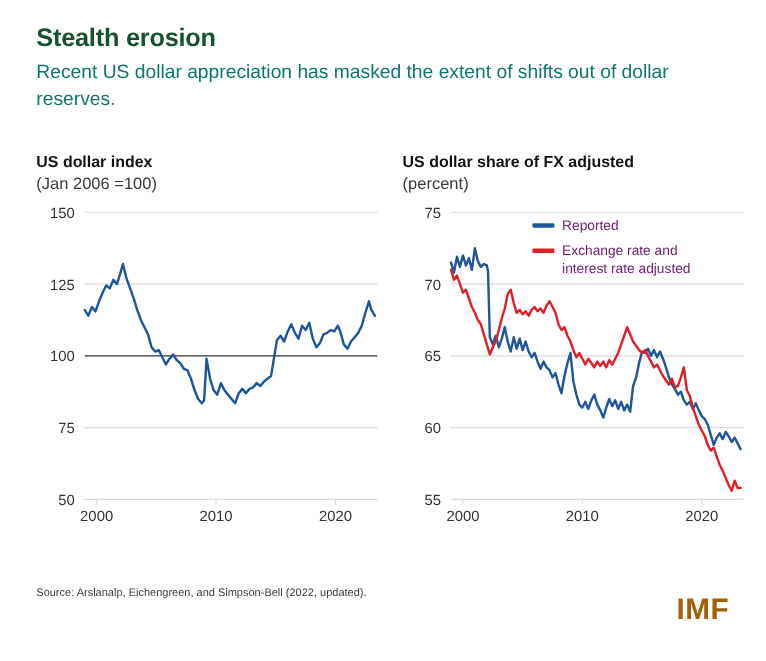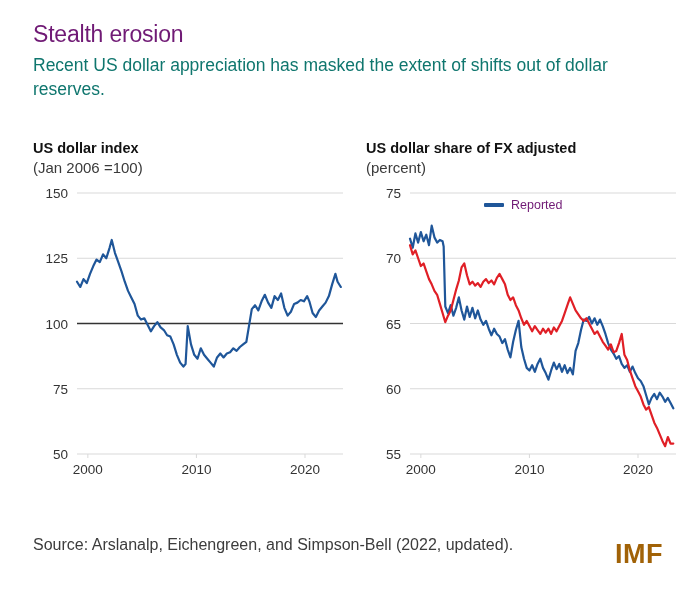--- a/index.html
+++ b/index.html
@@ -25,23 +25,23 @@
 
   
   .header {
     position: absolute;
     left: 33px;
     top: 22px;
     width: 630px;
   }
   .title {
     font-size: 23px;
-    font-weight: normal;
+    font-weight: bold;
     letter-spacing: -0.2px;
-    color: #701a75;
+    color: #14532d;
     margin: 0 0 7px 0;
     line-height: 1.1;
   }
   .subtitle {
     font-size: 17.5px;
     font-weight: normal;
     color: #0f766e;
     line-height: 1.35;
     margin: 0;
     max-width: 620px;
@@ -118,21 +118,21 @@
   .footer {
     position: absolute;
     left: 33px;
     top: 533px;
     width: 630px;
     display: flex;
     justify-content: space-between;
     align-items: flex-start;
   }
   .footer-notes {
-    font-size: 16px;
+    font-size: 10px;
     color: #3c3c3c;
     line-height: 1.45;
   }
   .footer-notes div { white-space: nowrap; }
   .imf-logo {
     font-size: 27px;
     font-weight: bold;
     letter-spacing: 0.5px;
     line-height: 1;
     margin-top: 8px;
@@ -204,20 +204,25 @@
             <line x1="272" x2="272" y1="269" y2="273" stroke="#d9d9d9" stroke-width="1"></line>
             <text x="272" y="289" class="tick-label" text-anchor="middle">2020</text>
             <path d="M44.00 53.68 L46.71 62.81 L49.43 48.45 L52.14 57.59 L54.86 47.15 L57.57 56.29 L60.29 49.76 L63.00 60.20 L65.71 40.63 L68.43 52.37 L71.14 57.59 L73.86 54.98 L76.57 56.29 L77.66 61.50 L79.29 121.54 L82.00 128.06 L84.71 120.23 L87.43 130.67 L90.14 122.84 L92.86 112.40 L95.57 125.45 L98.29 134.59 L101.00 121.54 L103.71 131.97 L106.43 122.84 L109.14 133.28 L111.86 125.45 L114.57 134.59 L117.29 139.80 L120.00 135.89 L122.71 143.72 L125.43 150.25 L128.14 143.72 L130.86 148.94 L133.57 151.55 L136.29 158.07 L139.00 154.16 L141.71 164.60 L144.43 172.43 L147.14 156.77 L149.86 145.03 L152.57 135.89 L155.29 161.99 L158.00 173.74 L160.71 182.87 L163.43 185.48 L166.14 180.26 L168.86 186.79 L171.57 178.96 L174.29 173.74 L177.00 182.87 L179.71 188.09 L182.43 194.61 L185.14 185.48 L187.86 177.65 L190.57 184.18 L193.29 178.96 L196.00 186.79 L198.71 180.26 L201.43 188.09 L204.14 182.87 L206.86 189.39 L209.57 165.91 L212.29 158.07 L215.00 145.03 L217.71 134.59 L220.43 135.89 L223.14 131.97 L225.86 138.50 L228.57 133.28 L231.29 139.80 L234.00 134.59 L236.71 141.11 L239.43 148.94 L242.14 158.07 L244.86 164.60 L247.57 168.51 L250.29 173.74 L253.00 171.13 L255.71 178.96 L258.43 182.87 L261.14 180.26 L263.86 186.79 L266.57 181.56 L269.29 188.09 L272.00 193.31 L274.71 195.92 L277.43 201.14 L280.14 210.28 L282.86 219.41 L285.57 212.89 L288.29 208.97 L291.00 214.19 L293.71 207.66 L296.43 211.58 L299.14 216.80 L301.86 212.89 L304.57 218.11 L307.29 223.32" fill="none" stroke="#1f5699" stroke-width="2.2" stroke-linejoin="round" stroke-linecap="round"></path>
             <path d="M44.00 60.20 L46.71 69.34 L49.43 65.42 L52.14 73.25 L54.86 81.08 L57.57 78.47 L60.29 86.30 L63.00 94.13 L65.71 99.35 L68.43 105.88 L71.14 109.79 L73.86 118.93 L76.57 128.06 L79.29 137.20 L82.00 130.67 L84.71 125.45 L87.43 115.01 L90.14 104.57 L92.86 95.44 L95.57 82.39 L98.29 78.47 L101.00 90.21 L103.71 99.35 L106.43 96.74 L109.14 100.65 L111.86 98.05 L114.57 101.96 L117.29 96.74 L120.00 94.13 L122.71 98.05 L125.43 95.44 L128.14 99.35 L130.86 92.82 L133.57 88.91 L136.29 94.13 L139.00 99.35 L141.71 109.79 L144.43 115.01 L147.14 112.40 L149.86 120.23 L152.57 125.45 L155.29 133.28 L158.00 139.80 L160.71 135.89 L163.43 141.11 L166.14 146.33 L168.86 141.11 L171.57 145.03 L174.29 148.94 L177.00 143.72 L179.71 147.64 L182.43 143.72 L185.14 148.94 L187.86 142.41 L190.57 146.33 L193.29 141.11 L196.00 135.89 L198.71 128.06 L201.43 120.23 L204.14 112.40 L206.86 118.93 L209.57 125.45 L212.29 129.36 L215.00 133.28 L217.71 135.89 L220.43 133.28 L223.14 138.50 L225.86 143.72 L228.57 148.94 L231.29 146.33 L234.00 151.55 L236.71 156.77 L239.43 160.69 L242.14 164.60 L244.86 159.38 L247.57 167.21 L250.29 165.91 L253.00 158.07 L255.71 148.94 L258.43 169.82 L261.14 175.04 L263.86 185.48 L266.57 193.31 L269.29 201.14 L272.00 206.36 L274.71 211.58 L277.43 219.41 L280.14 224.63 L282.86 222.02 L285.57 229.85 L288.29 237.68 L291.00 242.90 L293.71 249.43 L296.43 255.95 L299.14 261.17 L301.86 252.04 L304.57 258.56 L307.29 258.56" fill="none" stroke="#e01f26" stroke-width="2.2" stroke-linejoin="round" stroke-linecap="round"></path>
           </svg>
         <div class="legend" id="legend">
             <div class="legend-row">
               <span class="legend-swatch" style="background: rgb(31, 86, 153);"></span>
               <span class="legend-label">Reported</span>
             </div>
+            <div class="legend-row">
+              <span class="legend-swatch" style="background: rgb(224, 31, 38);"></span>
+              <span class="legend-label">Exchange rate and
+interest rate adjusted</span>
+            </div>
           </div>
       </div>
     </div>
 
   </div>
 
   <div class="footer">
     <div class="footer-notes">
       <div>Source: Arslanalp, Eichengreen, and Simpson-Bell (2022, updated).</div>
     </div>

